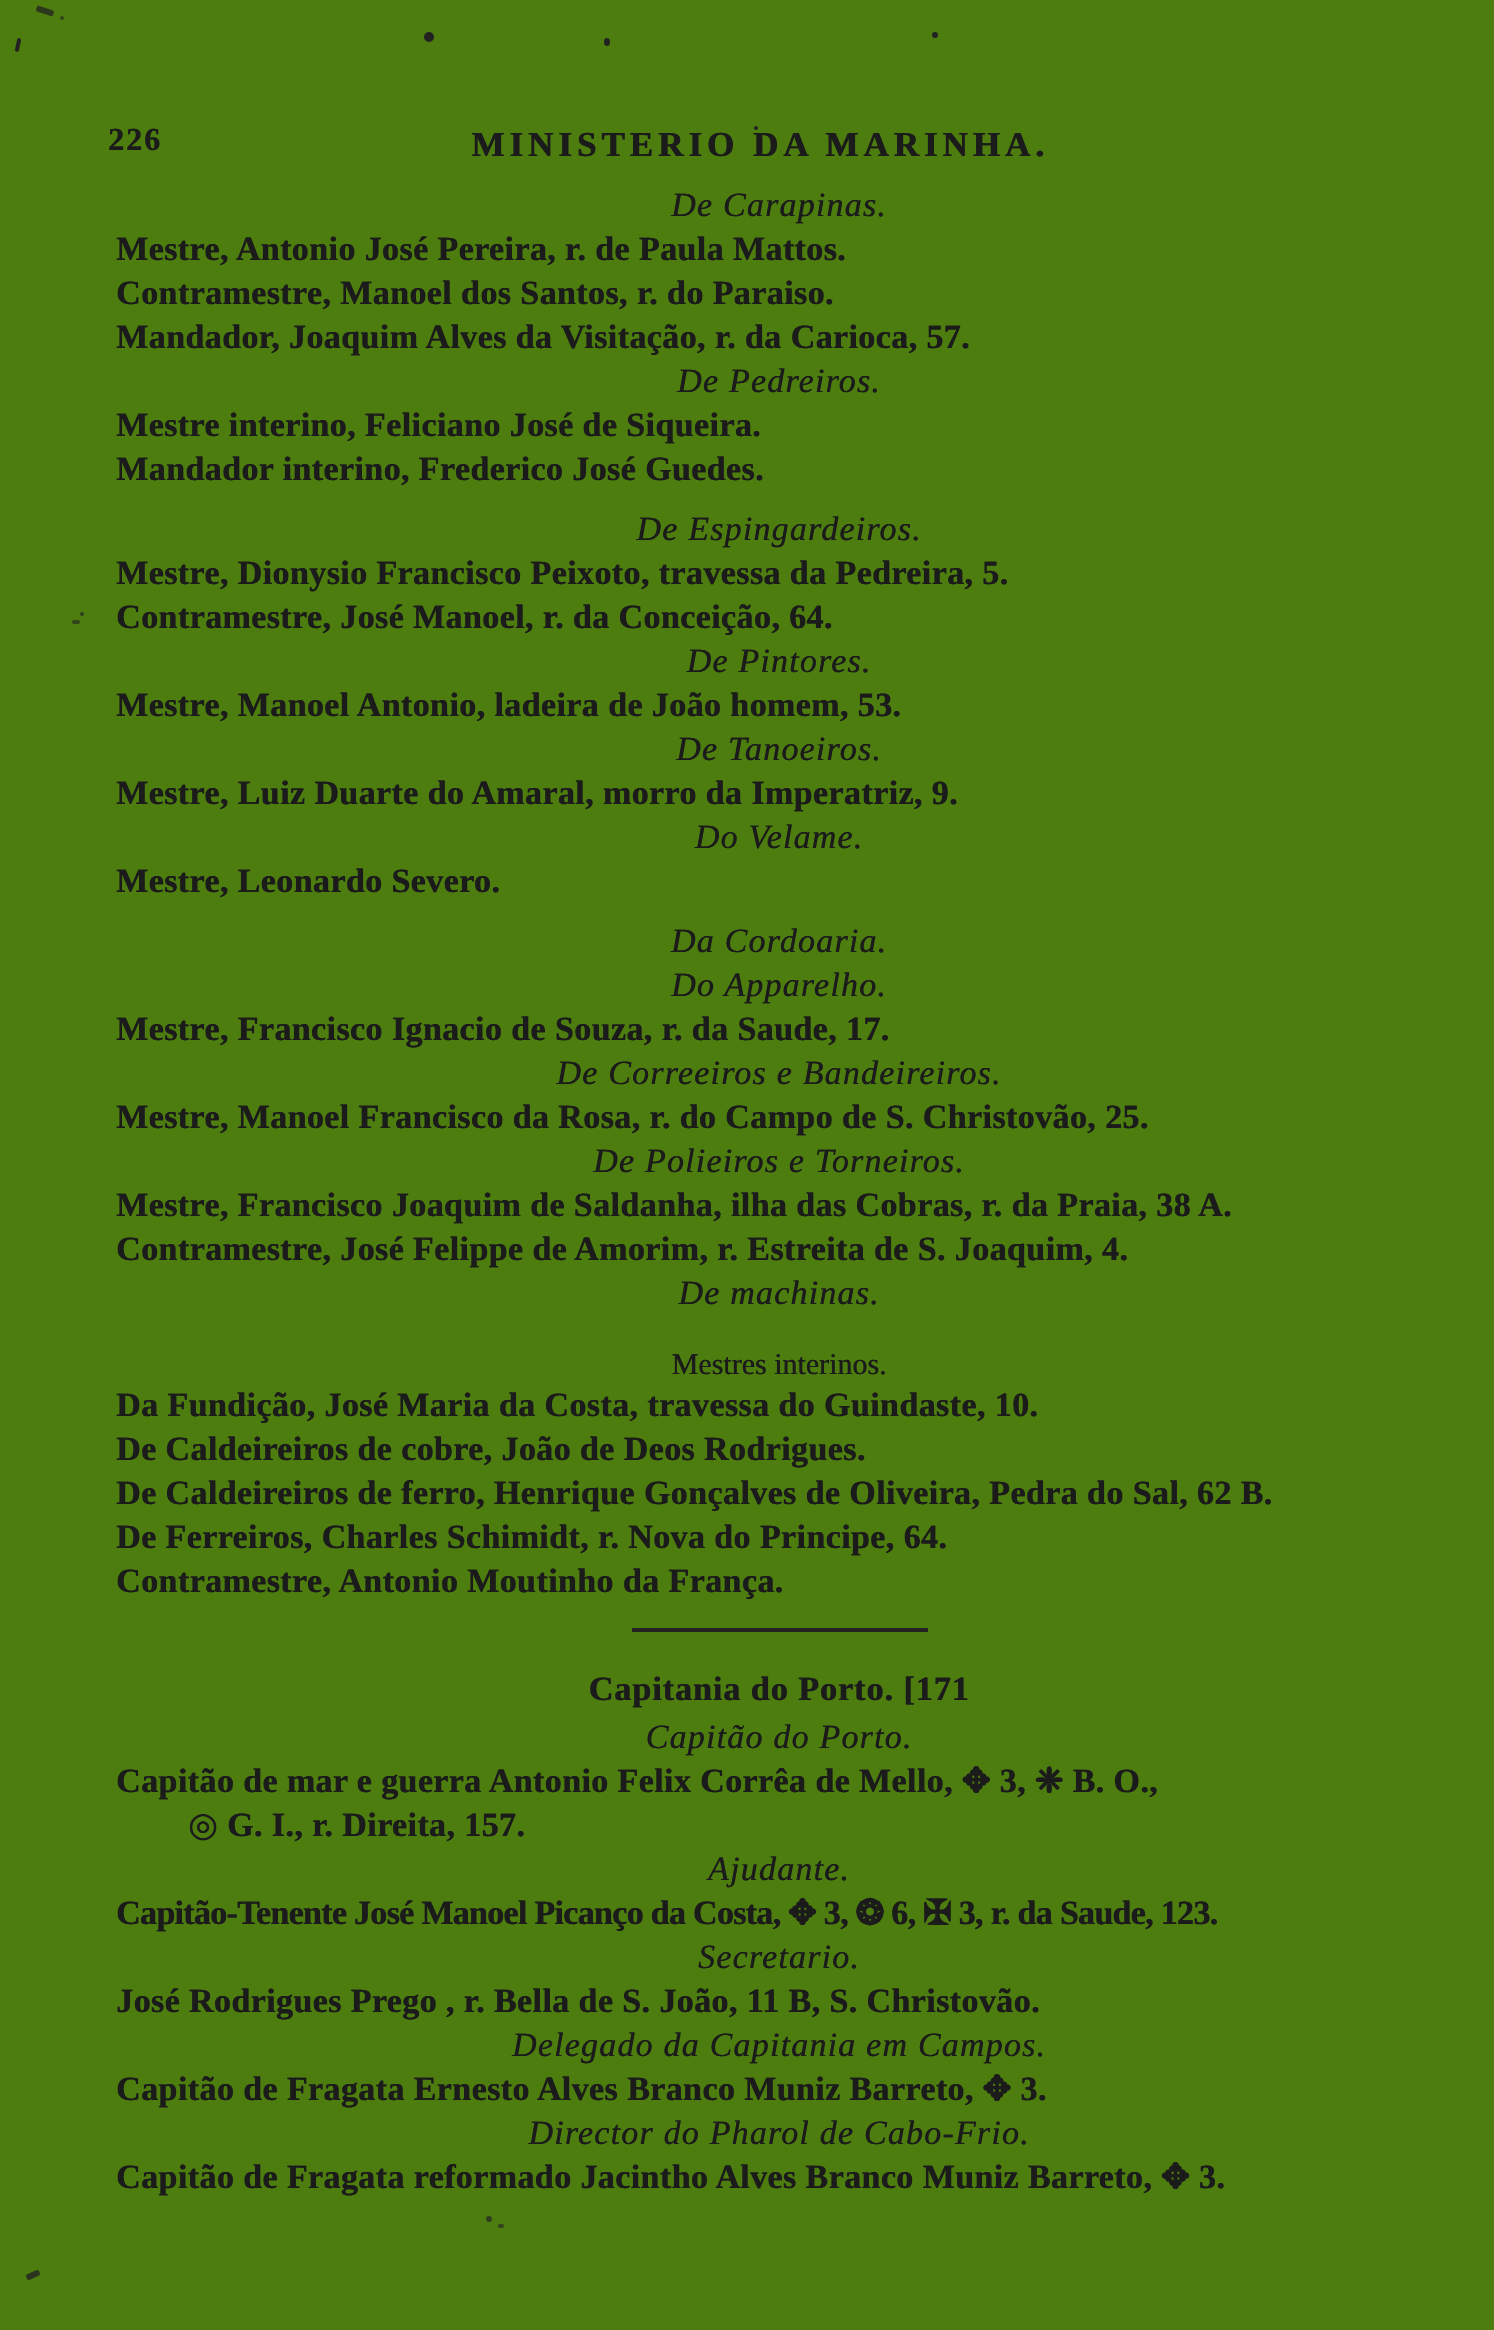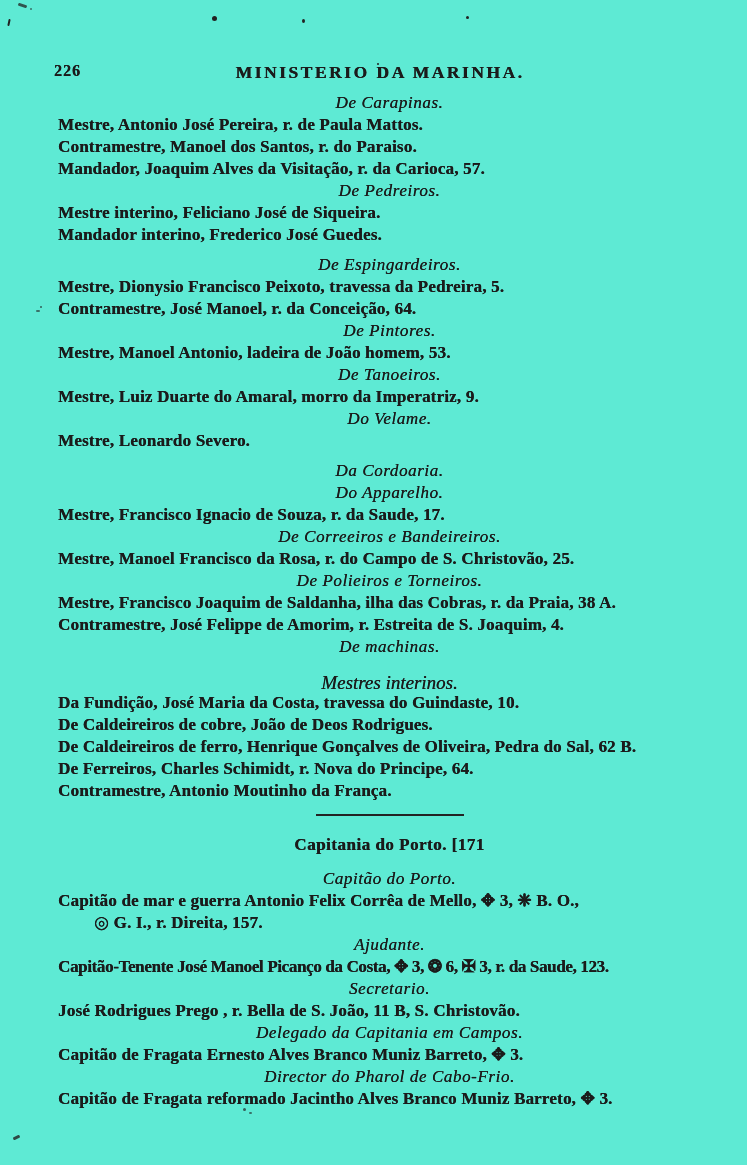--- a/index.html
+++ b/index.html
@@ -1,19 +1,19 @@
 <!DOCTYPE html>
 <html lang="pt"><head>
 <meta charset="utf-8">
 <style>
   html,body{margin:0;padding:0;background:#e8e8e6;}
   .page{
     position:relative;
     width:747px;height:1165px;
-    background:#5eead4;
+    background:#4d7c0f;
     overflow:hidden;
     color:#1b1b1b;
     font-family:"Liberation Serif","DejaVu Serif",serif;
     box-sizing:border-box;
     padding-top:62px;
   }
   .header-row{position:relative;height:24px;}
   .page-number{
     position:absolute;left:54px;top:0;
     font-size:16px;font-weight:bold;letter-spacing:1px;
@@ -27,44 +27,43 @@
   }
   .content{margin:0 26px 0 58px;}
   .section{margin:0;}
   .sec-h{
     text-align:center;font-style:italic;
     font-size:17px;line-height:22px;letter-spacing:0.6px;
     text-shadow:0.2px 0 0 currentColor;
     font-family:Liberation Serif, serif;
   }
   .sec-sub{
-    text-align:center;font-size:19px;line-height:18px;
+    text-align:center;font-size:15px;line-height:18px;
     text-shadow:0.2px 0 0 currentColor;
-    font-style:italic;
   }
   .entry{
     font-size:17px;line-height:22px;letter-spacing:0.2px;
     white-space:nowrap;
     text-shadow:0.25px 0 0 currentColor;
     font-weight:bold;
   }
   .entry.cont{padding-left:36px;}
   .entry.tight{letter-spacing:-0.35px;}
   .mt8{margin-top:8px;}
   .sec-machinas .sec-h{margin-bottom:16px;}
   .divider{
     width:148px;height:2px;background:#232323;
     margin:12px auto 0 auto;
   }
   .cap-title{
     text-align:center;font-weight:bold;font-size:17px;line-height:22px;
     letter-spacing:0.5px;margin-top:18px;
     text-shadow:0.35px 0 0 currentColor;
   }
-  .cap-first{margin-top:12px;}
+  .cap-first{margin-top:2px;}
   
   .speck{position:absolute;background:#222;border-radius:1px;}
   .s1{left:212px;top:16px;width:5px;height:5px;border-radius:50%;}
   .s2{left:302px;top:19px;width:3px;height:4px;border-radius:50%;}
   .s3{left:8px;top:19px;width:2px;height:7px;transform:rotate(12deg);}
   .s4{left:377px;top:63px;width:2px;height:2px;}
   .s5{left:466px;top:16px;width:3px;height:3px;border-radius:50%;}
   .s6{left:13px;top:1136px;width:7px;height:3px;transform:rotate(-24deg);opacity:.8;}
   .s7{left:243px;top:1108px;width:3px;height:3px;border-radius:50%;opacity:.7;}
   .s8{left:249px;top:1112px;width:3px;height:2px;opacity:.6;}

